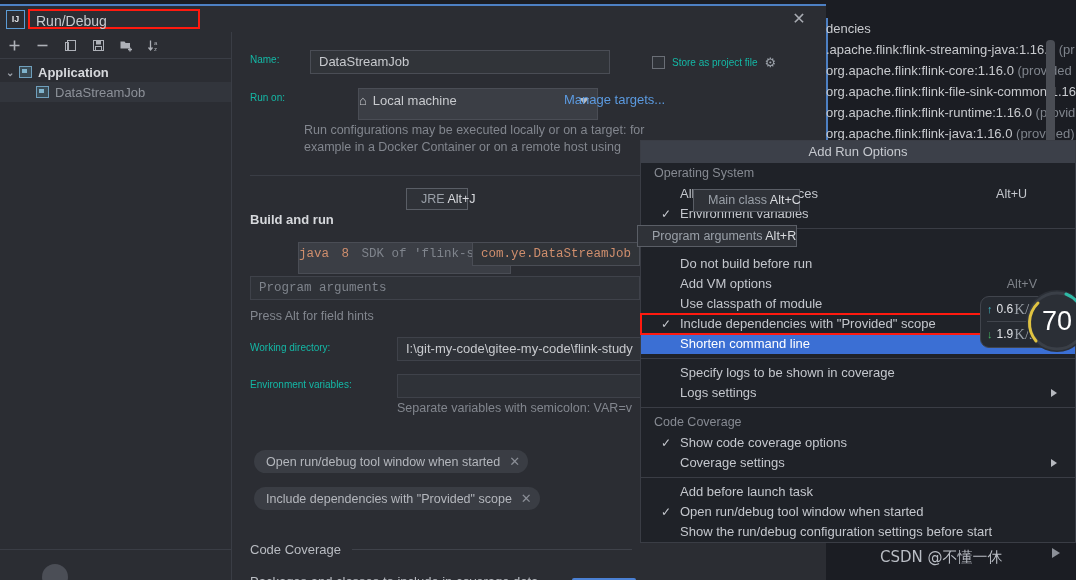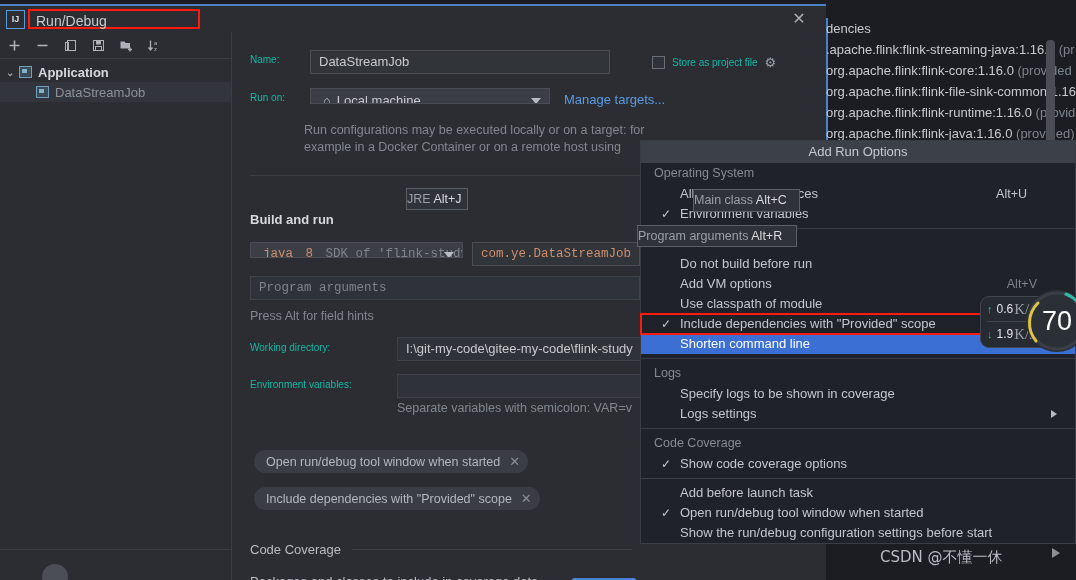--- a/index.html
+++ b/index.html
@@ -49,33 +49,33 @@
   .edit-templates{position:absolute;left:10px;bottom:38px;color:#5b9ae0;font-size:13px;cursor:pointer;}
   .lp-sep{position:absolute;left:0;right:0;bottom:30px;height:1px;background:#3a3d45;}
   .lp-avatar{position:absolute;left:42px;bottom:-10px;width:26px;height:26px;border-radius:50%;background:#4b4e56;}
   
   .form{position:absolute;left:232px;top:26px;right:0;bottom:0;}
   .row{position:absolute;display:flex;align-items:center;}
   .lbl{color:#14b8a6;font-size:10px;}
   .field{background:#313439;border:1px solid #4a4d55;height:24px;line-height:22px;
       padding:0 8px;box-sizing:border-box;color:#c8cace;font-size:13px;overflow:hidden;white-space:nowrap;}
   .field.plain{border:1px solid #3f424a;background:#2f3238;}
-  .combo{background:#3b3e45;border:1px solid #4a4d55;height:16px;line-height:23px;
-      box-sizing:border-box;color:#c8cace;font-size:13px;position:relative;padding:0 12px;white-space:nowrap;overflow:hidden;}
+  .combo{background:#3b3e45;border:1px solid #4a4d55;height:32px;line-height:23px;
+      box-sizing:border-box;color:#c8cace;font-size:13px;position:relative;padding:0 0;white-space:nowrap;overflow:hidden;margin-left:48px;}
   .combo .caret{position:absolute;right:8px;top:9px;width:0;height:0;
       border-left:5px solid transparent;border-right:5px solid transparent;border-top:6px solid #b8bbc1;}
   .link{color:#5b9ae0;font-size:13px;cursor:pointer;}
   .helptext{color:#82868e;font-size:12.5px;line-height:17px;}
   .section-hd{font-weight:bold;color:#d6d8dc;font-size:13px;}
   .hr{position:absolute;height:1px;background:#3a3d45;}
   .mono{font-family:"Liberation Mono", monospace;font-size:12.5px;}
   .mono .kw{color:#cf8e6d;}
   .mono .dim{color:#7f848c;}
   .tooltip{position:absolute;background:#2f3238;border:1px solid #5a5e66;color:#9aa0a8;
-      font-size:12.5px;padding:2px 0;box-sizing:border-box;white-space:nowrap;z-index:40;}
+      font-size:12.5px;padding:2px 14px;box-sizing:border-box;white-space:nowrap;z-index:40;}
   .tooltip b{color:#d8dade;font-weight:normal;}
   .chip{display:inline-flex;align-items:center;height:23px;padding:0 8px 0 12px;border-radius:12px;
       background:#3a3d44;color:#b4b7bd;font-size:12.5px;}
   .chip .x{margin-left:9px;color:#8a8e96;font-size:13px;cursor:pointer;}
   .sec-line{position:absolute;height:1px;background:#3f424a;}
   .store-cb{width:13px;height:13px;border:1px solid #6a6e76;background:#2f3238;box-sizing:border-box;}
   .gear{color:#9aa0a8;font-size:13px;}
   .ok-btn{position:absolute;left:572px;top:572px;width:64px;height:14px;background:#4a80d4;border-radius:2px;}
   
   #popup{position:absolute;left:640px;top:140px;width:436px;background:#1f2228;
@@ -315,33 +315,36 @@
     <span class="sc" style="right:38px;color:#7e8289">Alt+O</span>
   </div>
   <div class="pm-item checked redbox" style="width:308px;">
     <span>Include dependencies with "Provided" scope</span>
   </div>
   <div class="pm-item selected">
     <span>Shorten command line</span>
   </div>
   <div class="pm-sep"></div>
 
-  <div class="pm-group">Logs</div>
   <div class="pm-item">
     <span>Specify logs to be shown in coverage</span>
   </div>
   <div class="pm-item">
     <span>Logs settings</span>
     <span class="arrow"></span>
   </div>
   <div class="pm-sep"></div>
 
   <div class="pm-group">Code Coverage</div>
   <div class="pm-item checked">
     <span>Show code coverage options</span>
+  </div>
+  <div class="pm-item">
+    <span>Coverage settings</span>
+    <span class="arrow"></span>
   </div>
   <div class="pm-sep"></div>
 
   <div class="pm-item">
     <span>Add before launch task</span>
   </div>
   <div class="pm-item checked">
     <span>Open run/debug tool window when started</span>
   </div>
   <div class="pm-item">

